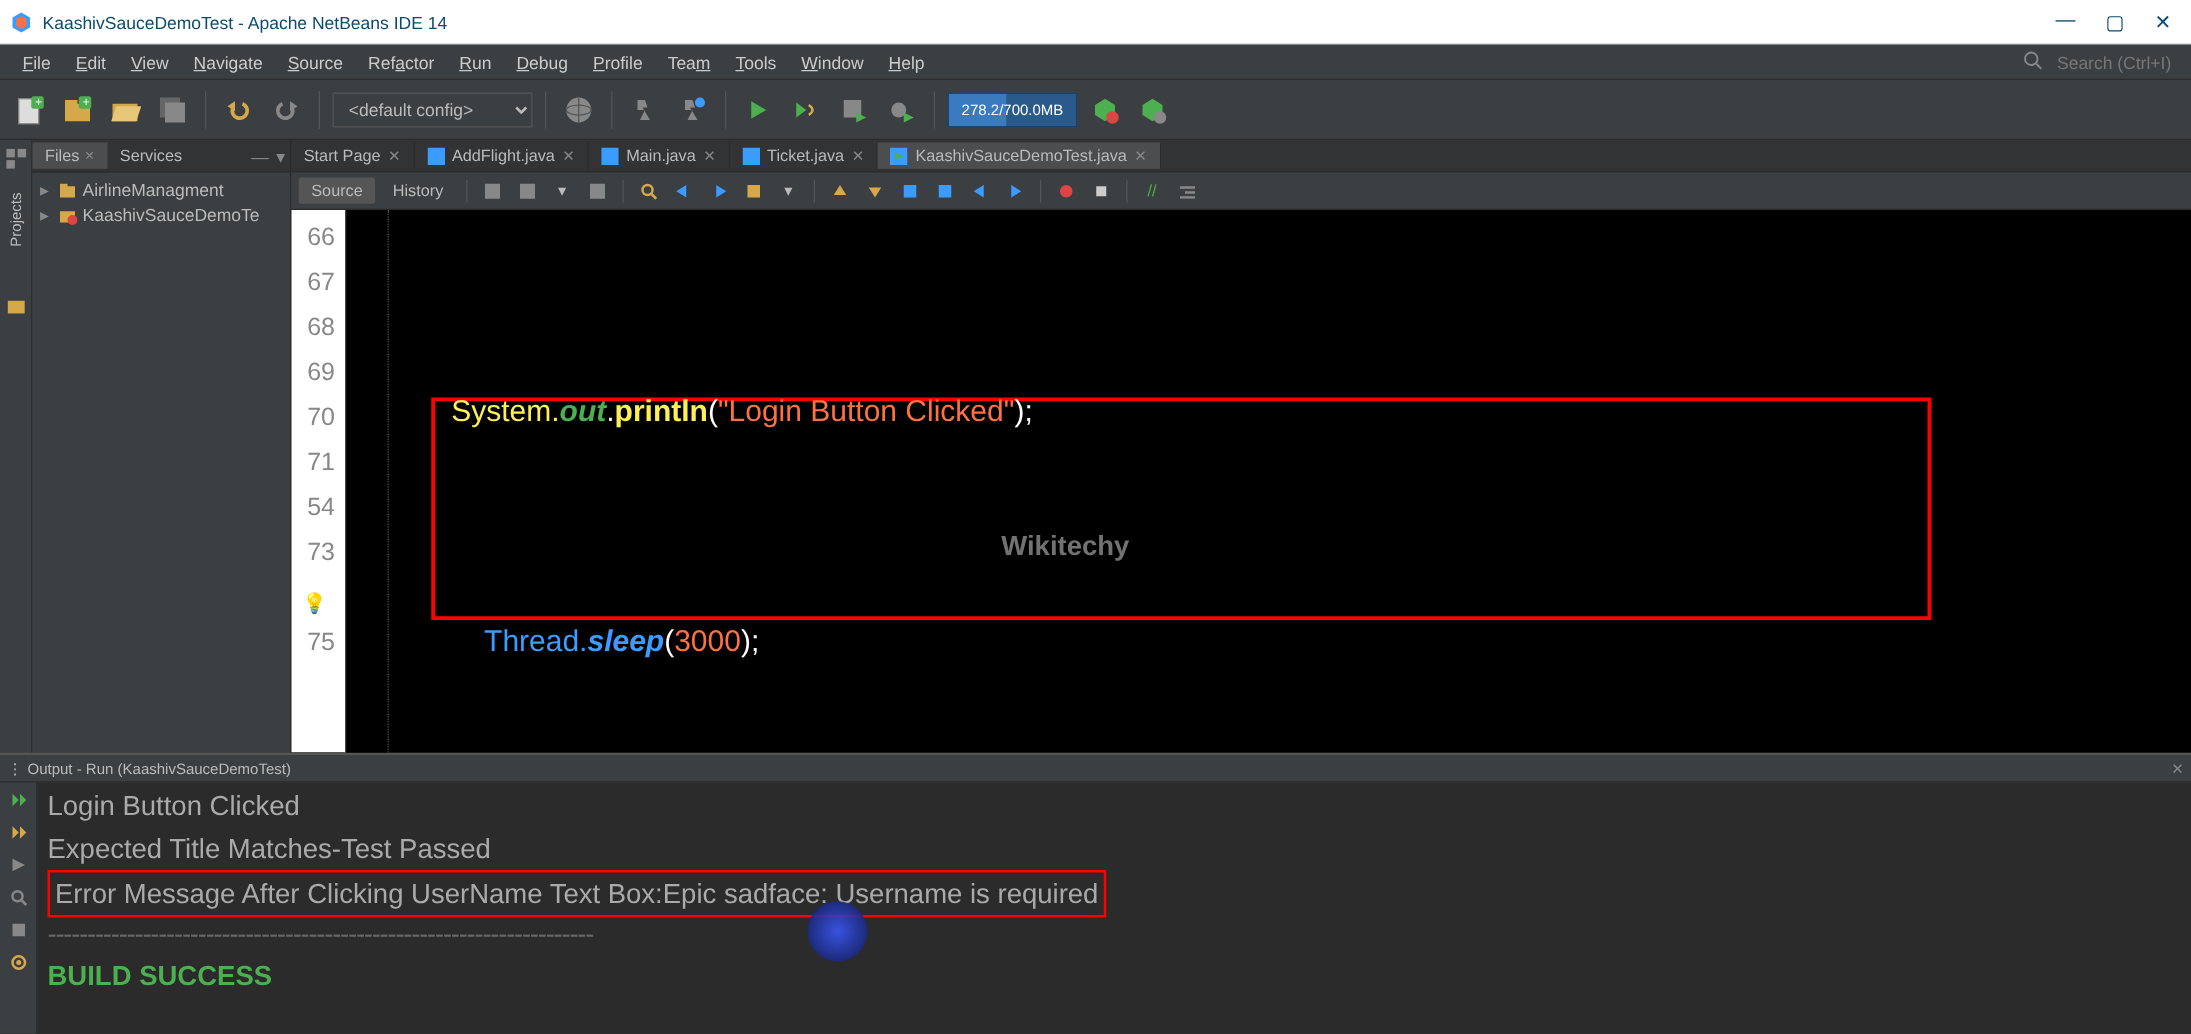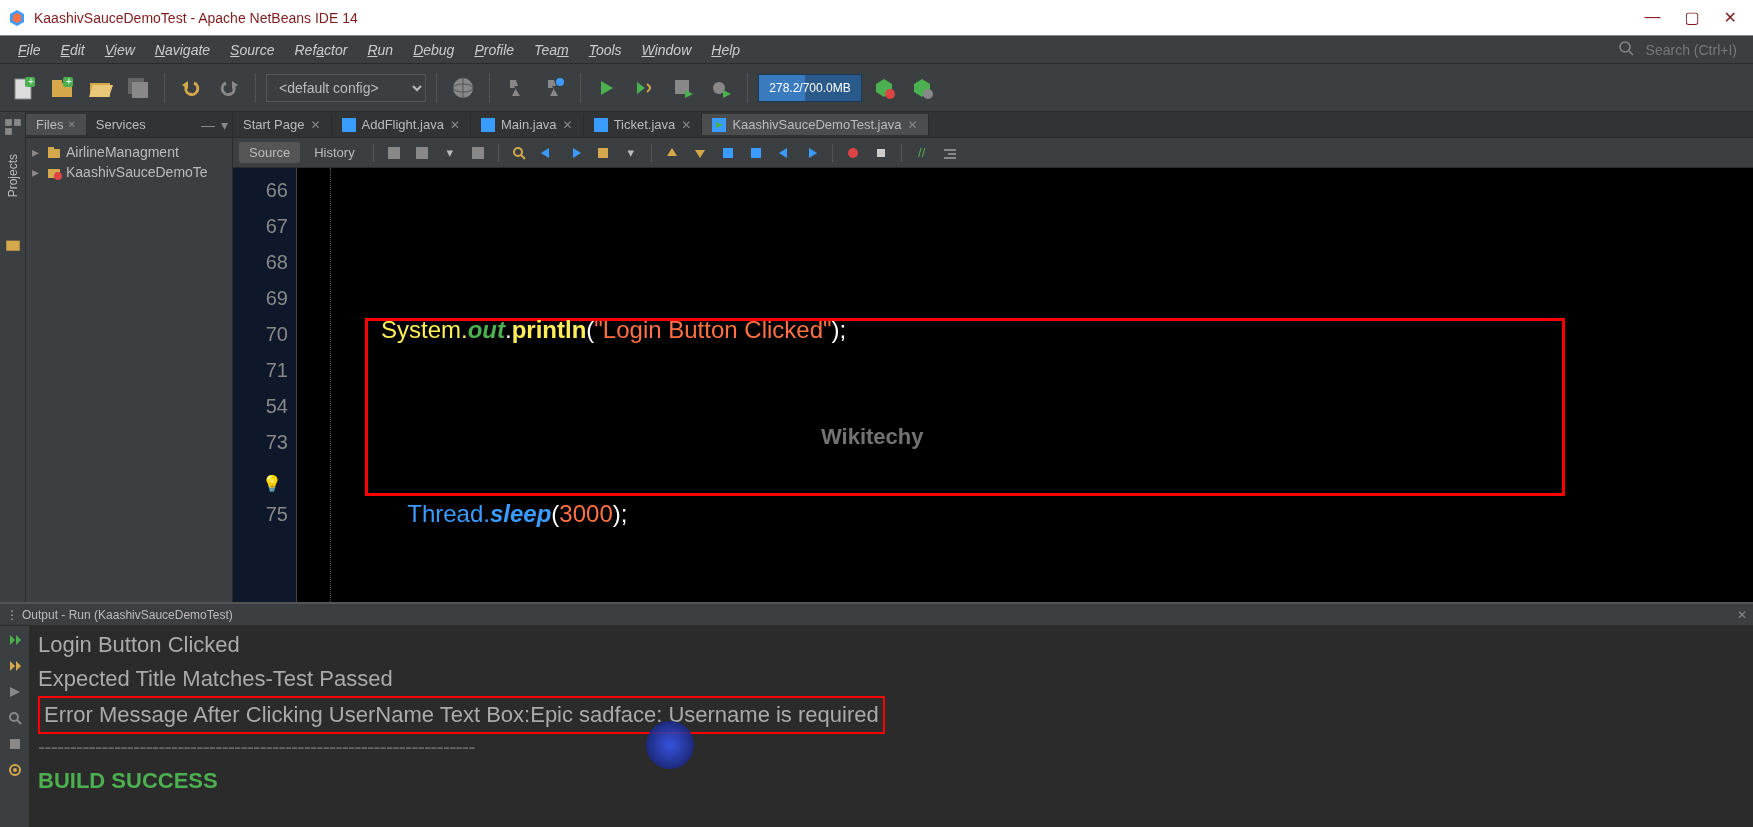--- a/index.html
+++ b/index.html
@@ -1,23 +1,23 @@
 <!DOCTYPE html>
 <html><head>
 <meta charset="utf-8">
 <style>
 * { margin: 0; padding: 0; box-sizing: border-box; font-family: "Segoe UI", Tahoma, sans-serif; }
 body { background: #3c3f41; color: #bbb; width: 1753px; height: 827px; overflow: hidden; font-size: 13px; }
-.titlebar { background: #fff; height: 36px; display: flex; align-items: center; padding: 0 8px; color: #7f1d1d; border-bottom: 1px solid #888; }
+.titlebar { background: #fff; height: 36px; display: flex; align-items: center; padding: 0 8px; color: #0c4a6e; border-bottom: 1px solid #888; }
 .titlebar .logo { width: 18px; height: 18px; margin-right: 8px; display: inline-flex; }
 .titlebar .title-text { font-size: 14px; flex: 1; }
 .titlebar .wincontrols { display: flex; gap: 24px; margin-right: 8px; }
 .titlebar .wincontrols span { font-size: 16px; }
 .menubar { background: #3c3f41; height: 28px; display: flex; align-items: center; padding: 0 8px; border-bottom: 1px solid #2b2b2b; }
-.menubar .menuitem { padding: 3px 10px; color: #ccc; cursor: pointer; font-size: 14px; font-style: italic; }
+.menubar .menuitem { padding: 3px 10px; color: #ccc; cursor: pointer; font-size: 14px; }
 .menubar .menuitem u { text-decoration: underline; }
 .menubar .spacer { flex: 1; }
 .menubar .search { color: #777; font-size: 14px; padding: 2px 8px; }
 .toolbar { background: #3c3f41; height: 48px; display: flex; align-items: center; padding: 0 8px; gap: 6px; border-bottom: 1px solid #2b2b2b; }
 .toolbar .tb-btn { width: 32px; height: 32px; display: inline-flex; align-items: center; justify-content: center; cursor: pointer; }
 .toolbar .tb-sep { width: 1px; height: 30px; background: #555; margin: 0 4px; }
 .toolbar select { background: #3c3f41; color: #bbb; border: 1px solid #555; padding: 4px 30px 4px 8px; font-size: 14px; height: 28px; }
 .toolbar .memgauge { width: 104px; height: 28px; background: #2a5a8a; border: 1px solid #1a3a5a; display: flex; align-items: center; justify-content: center; color: #fff; font-size: 12px; position: relative; overflow: hidden; }
 .toolbar .memgauge .fill { position: absolute; left: 0; top: 0; bottom: 0; width: 45%; background: #3a7abf; }
 .toolbar .memgauge .txt { position: relative; z-index: 1; }
@@ -40,21 +40,21 @@
 .editor-tabs .etab { padding: 3px 10px; font-size: 13px; color: #bbb; display: flex; align-items: center; gap: 6px; cursor: pointer; border-right: 1px solid #2b2b2b; }
 .editor-tabs .etab.active { background: #4b4d4f; }
 .editor-tabs .etab .close { font-size: 12px; color: #888; }
 .editor-tabs .eicon { width: 14px; height: 14px; }
 .editor-toolbar { height: 30px; background: #3c3f41; display: flex; align-items: center; padding: 0 6px; gap: 4px; border-bottom: 1px solid #2b2b2b; }
 .editor-toolbar .etb-btn { padding: 3px 10px; font-size: 13px; color: #bbb; cursor: pointer; }
 .editor-toolbar .etb-btn.active { background: #555; border-radius: 2px; }
 .editor-toolbar .etb-icon { width: 20px; height: 20px; display: inline-flex; align-items: center; justify-content: center; cursor: pointer; margin: 0 2px; }
 .editor-toolbar .etb-sep { width: 1px; height: 18px; background: #555; margin: 0 4px; }
 .code-area { flex: 1; display: flex; background: #000; overflow: hidden; font-family: "Consolas", monospace; font-size: 24px; }
-.gutter { width: 64px; background: #0f172a; color: #888; text-align: right; padding: 4px 8px 4px 0; border-right: 1px solid #444; }
+.gutter { width: 44px; background: #ffffff; color: #888; text-align: right; padding: 4px 8px 4px 0; border-right: 1px solid #444; }
 .gutter .ln { height: 36px; line-height: 36px; font-size: 20px; }
 .gutter .ln.bulb { position: relative; }
 .gutter .ln.bulb::before { content: "💡"; position: absolute; right: 6px; top: 6px; font-size: 16px; }
 .glyph-margin { width: 34px; background: #000; border-right: 1px dotted #555; }
 .code-lines { flex: 1; padding: 4px 0 4px 8px; white-space: pre; overflow: hidden; }
 .code-lines .line { height: 36px; line-height: 36px; position: relative; }
 .cl-ind { display: inline-block; width: 42px; }
 .tok-kw { color: #3a9cff; }
 .tok-kw2 { color: #ffee58; }
 .tok-out { color: #4caf50; font-style: italic; font-weight: bold; }

